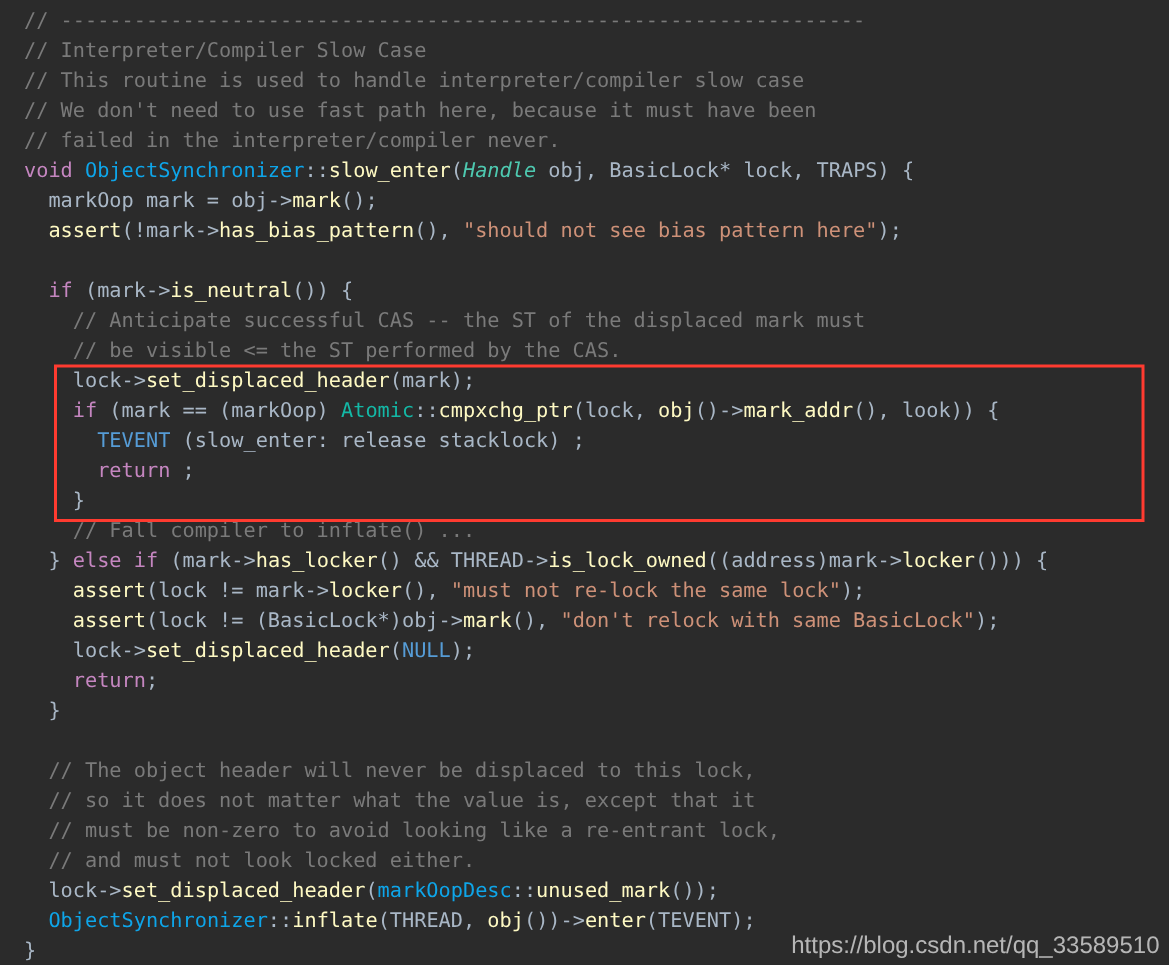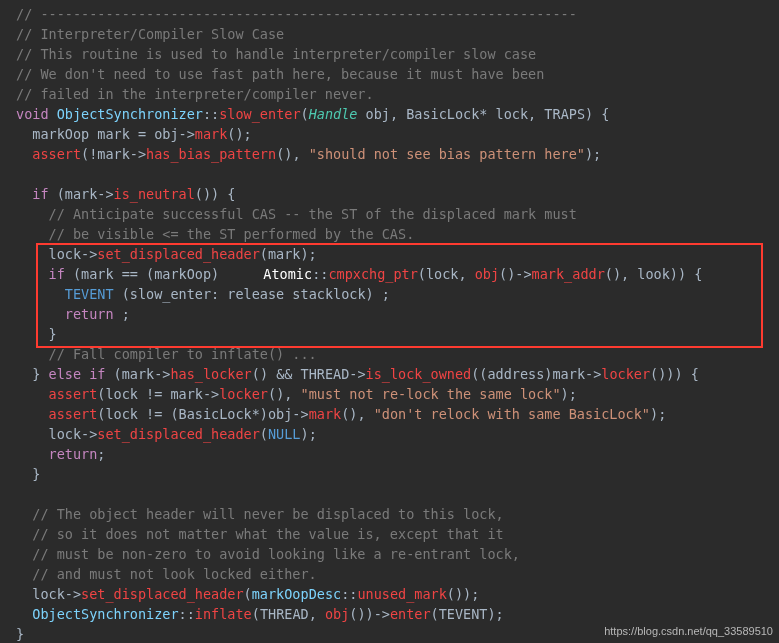--- a/index.html
+++ b/index.html
@@ -16,40 +16,40 @@
     position: relative;
   }
   pre {
     margin: 0;
     padding: 4px 0 0 16px;
     white-space: pre;
   }
   .cmt { color: #7a7a7a; }
   .kw  { color: #c586c0; text-align: center; }
   .typ { color: #4ec9b0; font-style: italic; }
-  .fn  { color: #ef4444; }
+  .fn  { color: #fef9c3; }
   .str { color: #ce9178; }
-  .cls { color: #7dd3fc; }
-  .ns  { color: #ffffff; margin-left: 36px; }
+  .cls { color: #0ea5e9; }
+  .ns  { color: #14b8a6; }
   .const { color: #569cd6; }
   .highlight-box {
     position: absolute;
     border: 2px solid #ff3b30;
     left: 36px;
     top: 243px;
     width: 723px;
     height: 101px;
     pointer-events: none;
   }
   .watermark {
     position: absolute;
     right: 6px;
     bottom: 2px;
     color: #cfcfcf;
-    font-size: 11px;
+    font-size: 16px;
     font-family: Arial, sans-serif;
     opacity: 0.85;
   }
 </style>
 </head>
 <body>
 
 <pre><span class="cmt">// ------------------------------------------------------------------</span>
 <span class="cmt">// Interpreter/Compiler Slow Case</span>
 <span class="cmt">// This routine is used to handle interpreter/compiler slow case</span>

